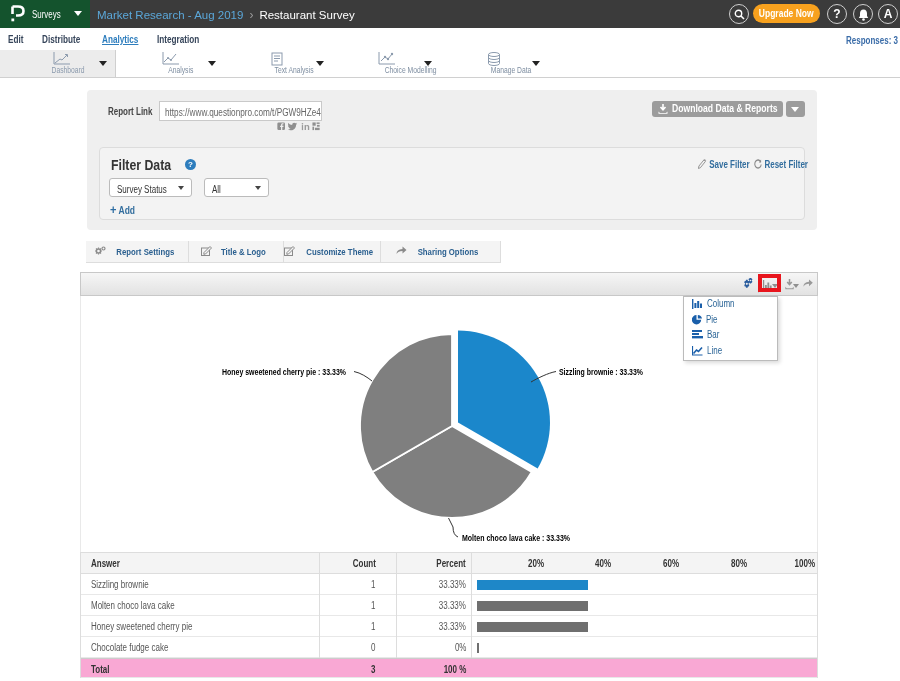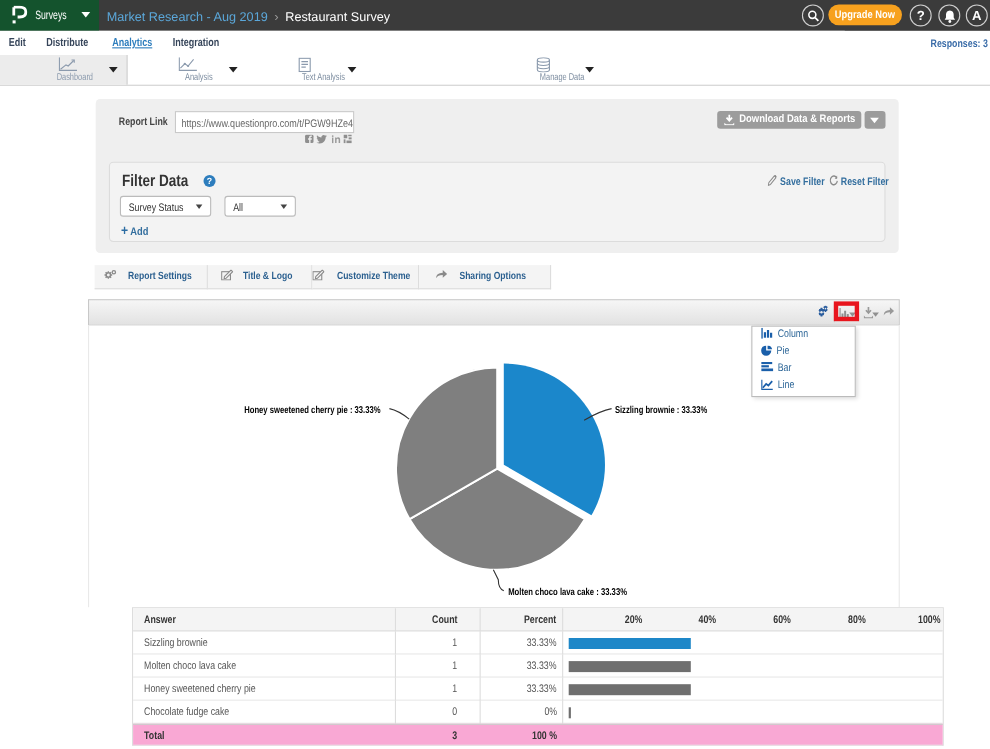--- a/index.html
+++ b/index.html
@@ -66,21 +66,21 @@
 
 #ddown { position:absolute; left:683px; top:296px; width:95px; height:65px; background:#fff; border:1px solid #bbb; box-shadow:2px 2px 4px rgba(0,0,0,0.15); z-index:5; }
 .dd-item { position:absolute; left:8px; height:16px; font-size:10px; color:#2a6496; white-space:nowrap; }
 .dd-item .t { display:inline-block; transform:scaleX(0.8); transform-origin:0 50%; }
 .dd-item svg { vertical-align:-2px; margin-right:4px; }
 
 
 #redbox { position:absolute; left:758px; top:273.5px; width:23px; height:18.5px; border:4px solid #e8151d; z-index:6; }
 
 
-#rtable { position:absolute; left:80px; top:552px; width:738px; height:126px; border:1px solid #ddd; font-size:10px; color:#555;margin-left:40px; }
+#rtable { position:absolute; left:80px; top:552px; width:738px; height:126px; border:1px solid #ddd; font-size:10px; color:#555; }
 .tcell span { display:inline-block; transform:scaleX(0.8); white-space:nowrap; }
 .tcell.l span { transform-origin:0 50%; }
 .tcell.r span { transform-origin:100% 50%; }
 .tcell.m span { transform-origin:50% 50%; }
 .trow { position:absolute; left:0; width:736px; height:21px; border-bottom:1px solid #e8e8e8; }
 .tcell { position:absolute; top:0; height:21px; line-height:21px; }
 .cb1 { position:absolute; left:238px; top:0; height:21px; border-left:1px solid #ddd; }
 .cb2 { position:absolute; left:315px; top:0; height:21px; border-left:1px solid #ddd; }
 .cb3 { position:absolute; left:390px; top:0; height:21px; border-left:1px solid #ddd; }
 .bar { position:absolute; left:396px; top:6px; height:10px; }
@@ -146,20 +146,31 @@
       <span class="car"></span>
     </div>
     <div class="tab" style="left:224px;width:108px;">
       <svg style="left:46px;" width="14" height="14" viewBox="0 0 14 14">
           <rect x="2" y="1" width="10" height="12" fill="none" stroke="#8b9aad" stroke-width="1"></rect>
           <line x1="4" y1="4" x2="10" y2="4" stroke="#8b9aad"></line>
           <line x1="4" y1="6.5" x2="10" y2="6.5" stroke="#8b9aad"></line>
           <line x1="4" y1="9" x2="8" y2="9" stroke="#8b9aad"></line>
         </svg>
       <div class="lbl"><span>Text Analysis</span></div>
+      <span class="car"></span>
+    </div>
+    <div class="tab" style="left:332px;width:108px;">
+      <svg style="left:46px;" width="18" height="13" viewBox="0 0 18 13">
+          <path d="M1 0 V12 H17" fill="none" stroke="#8b9aad" stroke-width="1"></path>
+          <path d="M3 9 L7 5 L10 7 L14 2" fill="none" stroke="#8b9aad" stroke-width="1"></path>
+          <circle cx="7" cy="5" r="1.2" fill="#8b9aad"></circle>
+          <circle cx="10" cy="7" r="1.2" fill="#8b9aad"></circle>
+          <circle cx="14" cy="2" r="1.2" fill="#8b9aad"></circle>
+        </svg>
+      <div class="lbl"><span>Choice Modelling</span></div>
       <span class="car"></span>
     </div>
     <div class="tab" style="left:440px;width:108px;">
       <svg style="left:47px;" width="14" height="14" viewBox="0 0 14 14">
           <ellipse cx="7" cy="2.5" rx="5.5" ry="2" fill="none" stroke="#8b9aad" stroke-width="1"></ellipse>
           <path d="M1.5 2.5 V11.5 C1.5 12.6 4 13.5 7 13.5 C10 13.5 12.5 12.6 12.5 11.5 V2.5" fill="none" stroke="#8b9aad" stroke-width="1"></path>
           <path d="M1.5 5.5 C1.5 6.6 4 7.5 7 7.5 C10 7.5 12.5 6.6 12.5 5.5" fill="none" stroke="#8b9aad" stroke-width="1"></path>
           <path d="M1.5 8.5 C1.5 9.6 4 10.5 7 10.5 C10 10.5 12.5 9.6 12.5 8.5" fill="none" stroke="#8b9aad" stroke-width="1"></path>
         </svg>
       <div class="lbl"><span>Manage Data</span></div>

